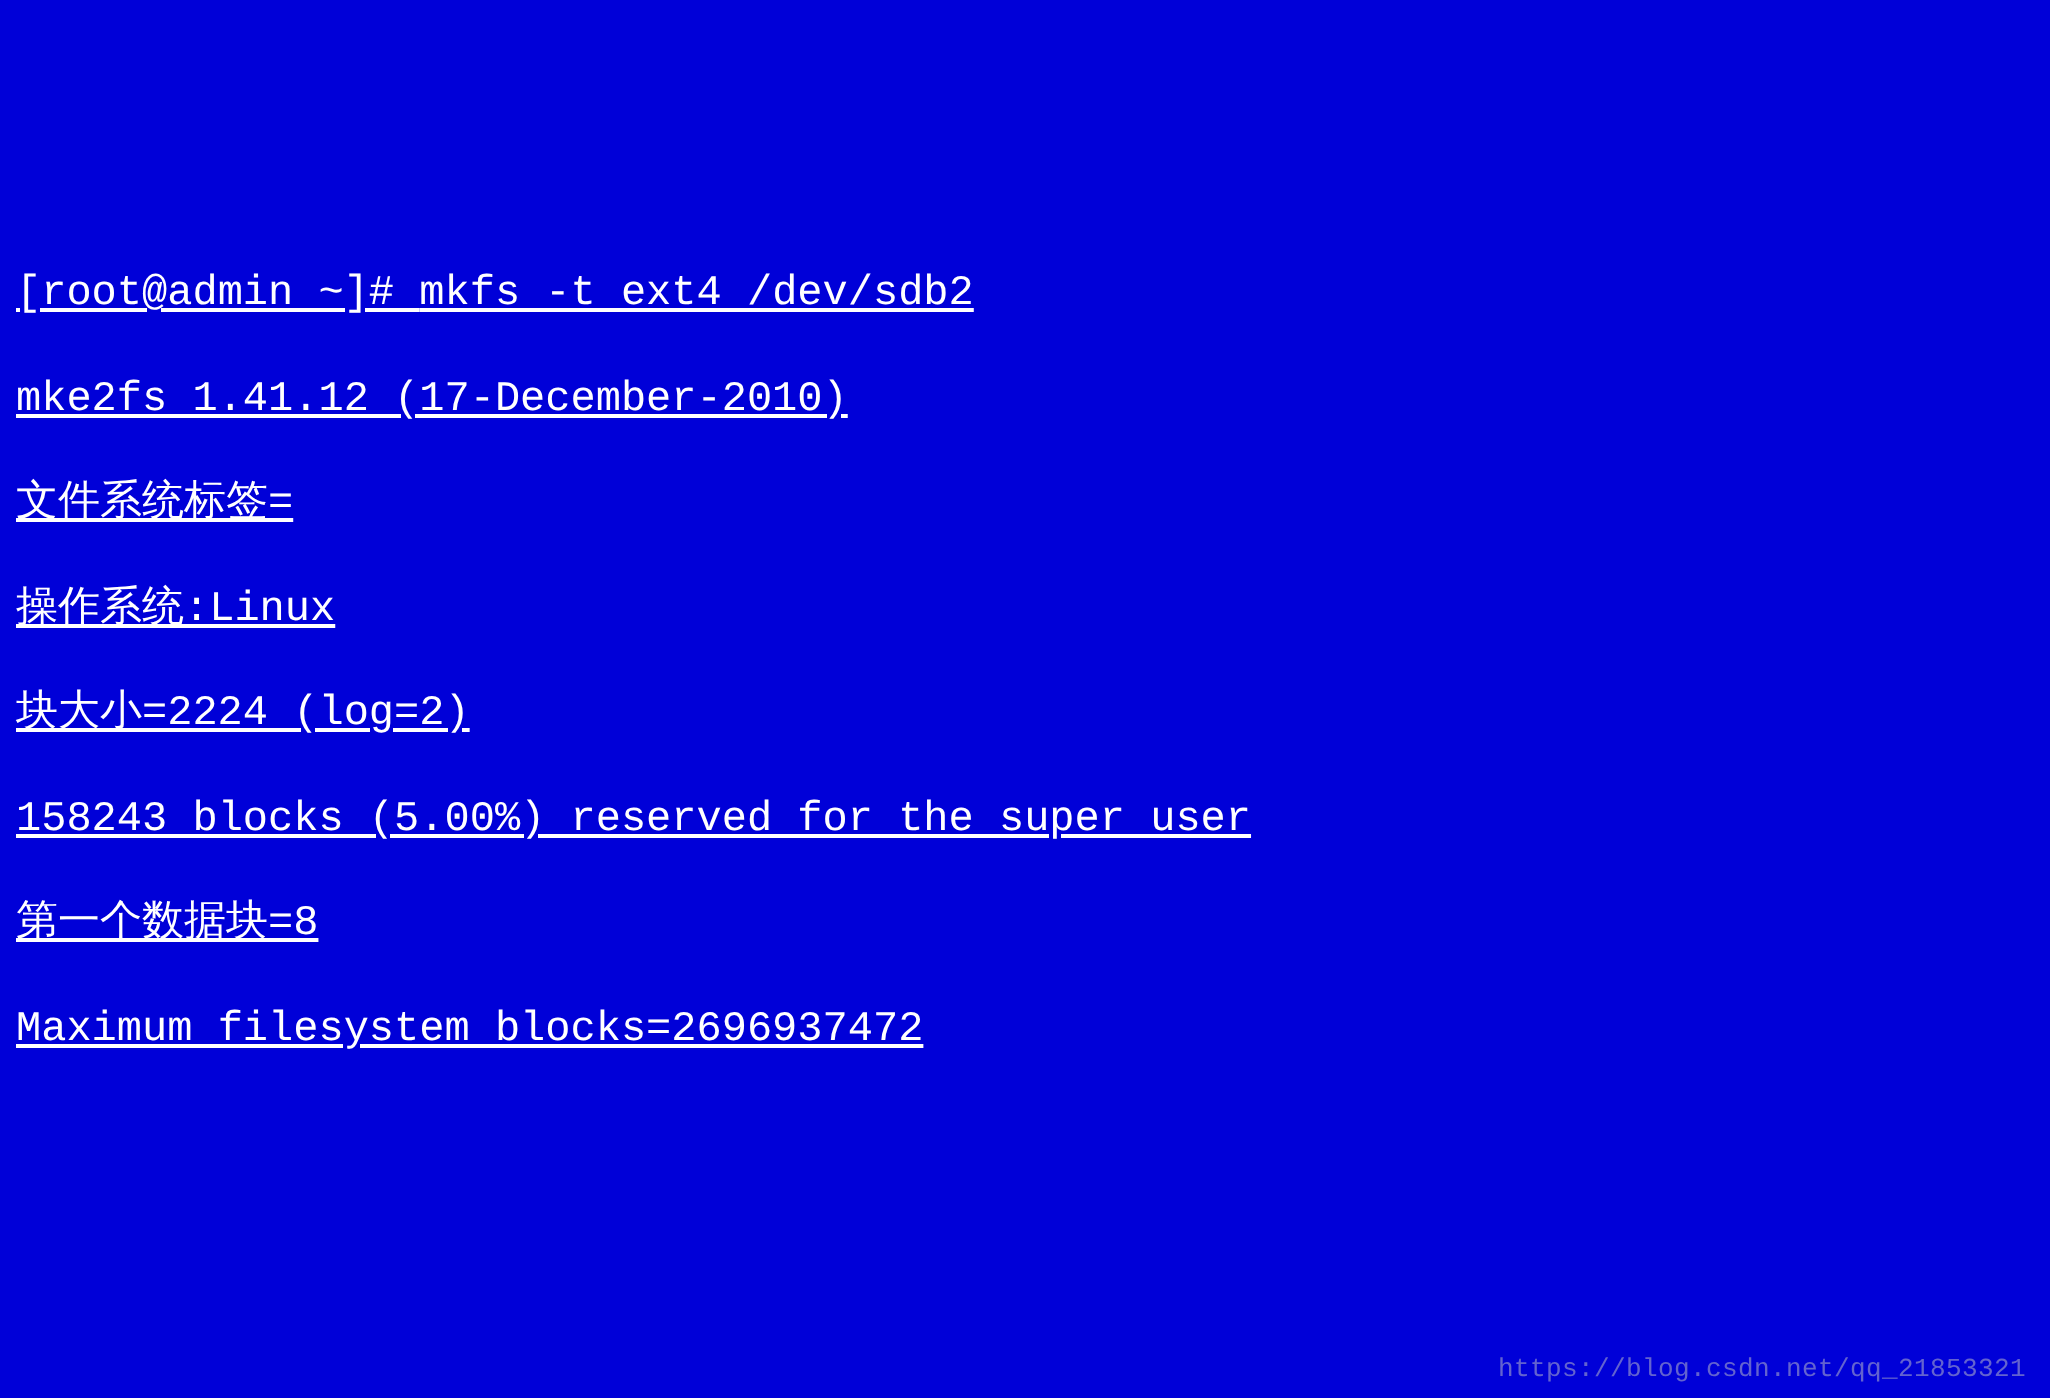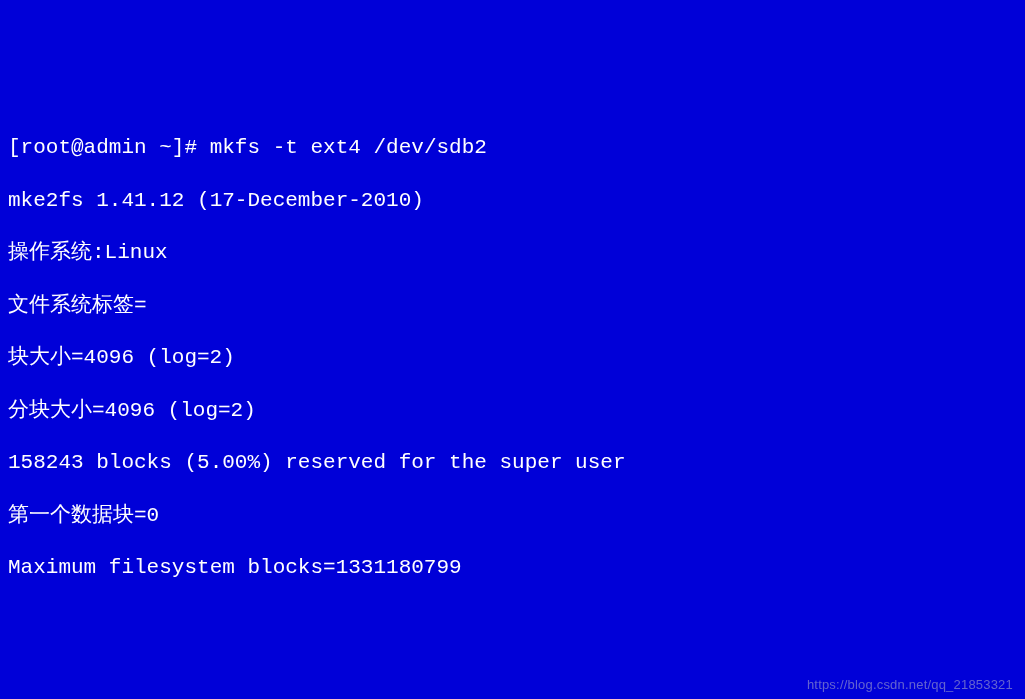--- a/index.html
+++ b/index.html
@@ -19,47 +19,47 @@
       white-space: pre-wrap;
       word-break: break-all;
       position: relative;
       overflow: hidden;
     }
     .terminal {
       width: 100%;
     }
     .line {
       display: block;
+      text-decoration: underline;
     }
     .watermark {
       position: absolute;
       bottom: 6px;
       right: 12px;
       color: rgba(180,180,200,0.55);
-      font-family: Liberation Sans, sans-serif;
+      font-family: Liberation Mono, monospace;
       font-size: 13px;
       letter-spacing: 0.2px;
       white-space: nowrap;
     }
   </style>
 </head>
 <body>
 
 
 
 <div class="terminal">
 <span class="line"><span>[root@admin ~]# </span><span>mkfs -t ext4 /dev/sdb2</span></span>
 <span class="line">mke2fs 1.41.12 (17-December-2010)</span>
+<span class="line">文件系统标签=</span>
 <span class="line">操作系统:Linux</span>
-<span class="line">文件系统标签=</span>
-<span class="line">块大小=4096 (log=2)</span>
-<span class="line">分块大小=4096 (log=2)</span>
+<span class="line">块大小=2224 (log=2)</span>
 <span class="line">158243 blocks (5.00%) reserved for the super user</span>
-<span class="line">第一个数据块=0</span>
-<span class="line">Maximum filesystem blocks=1331180799</span>
+<span class="line">第一个数据块=8</span>
+<span class="line">Maximum filesystem blocks=2696937472</span>
 
 
 
 
 
 <span class="line"></span>
 
 
 
 <span class="line"></span>

